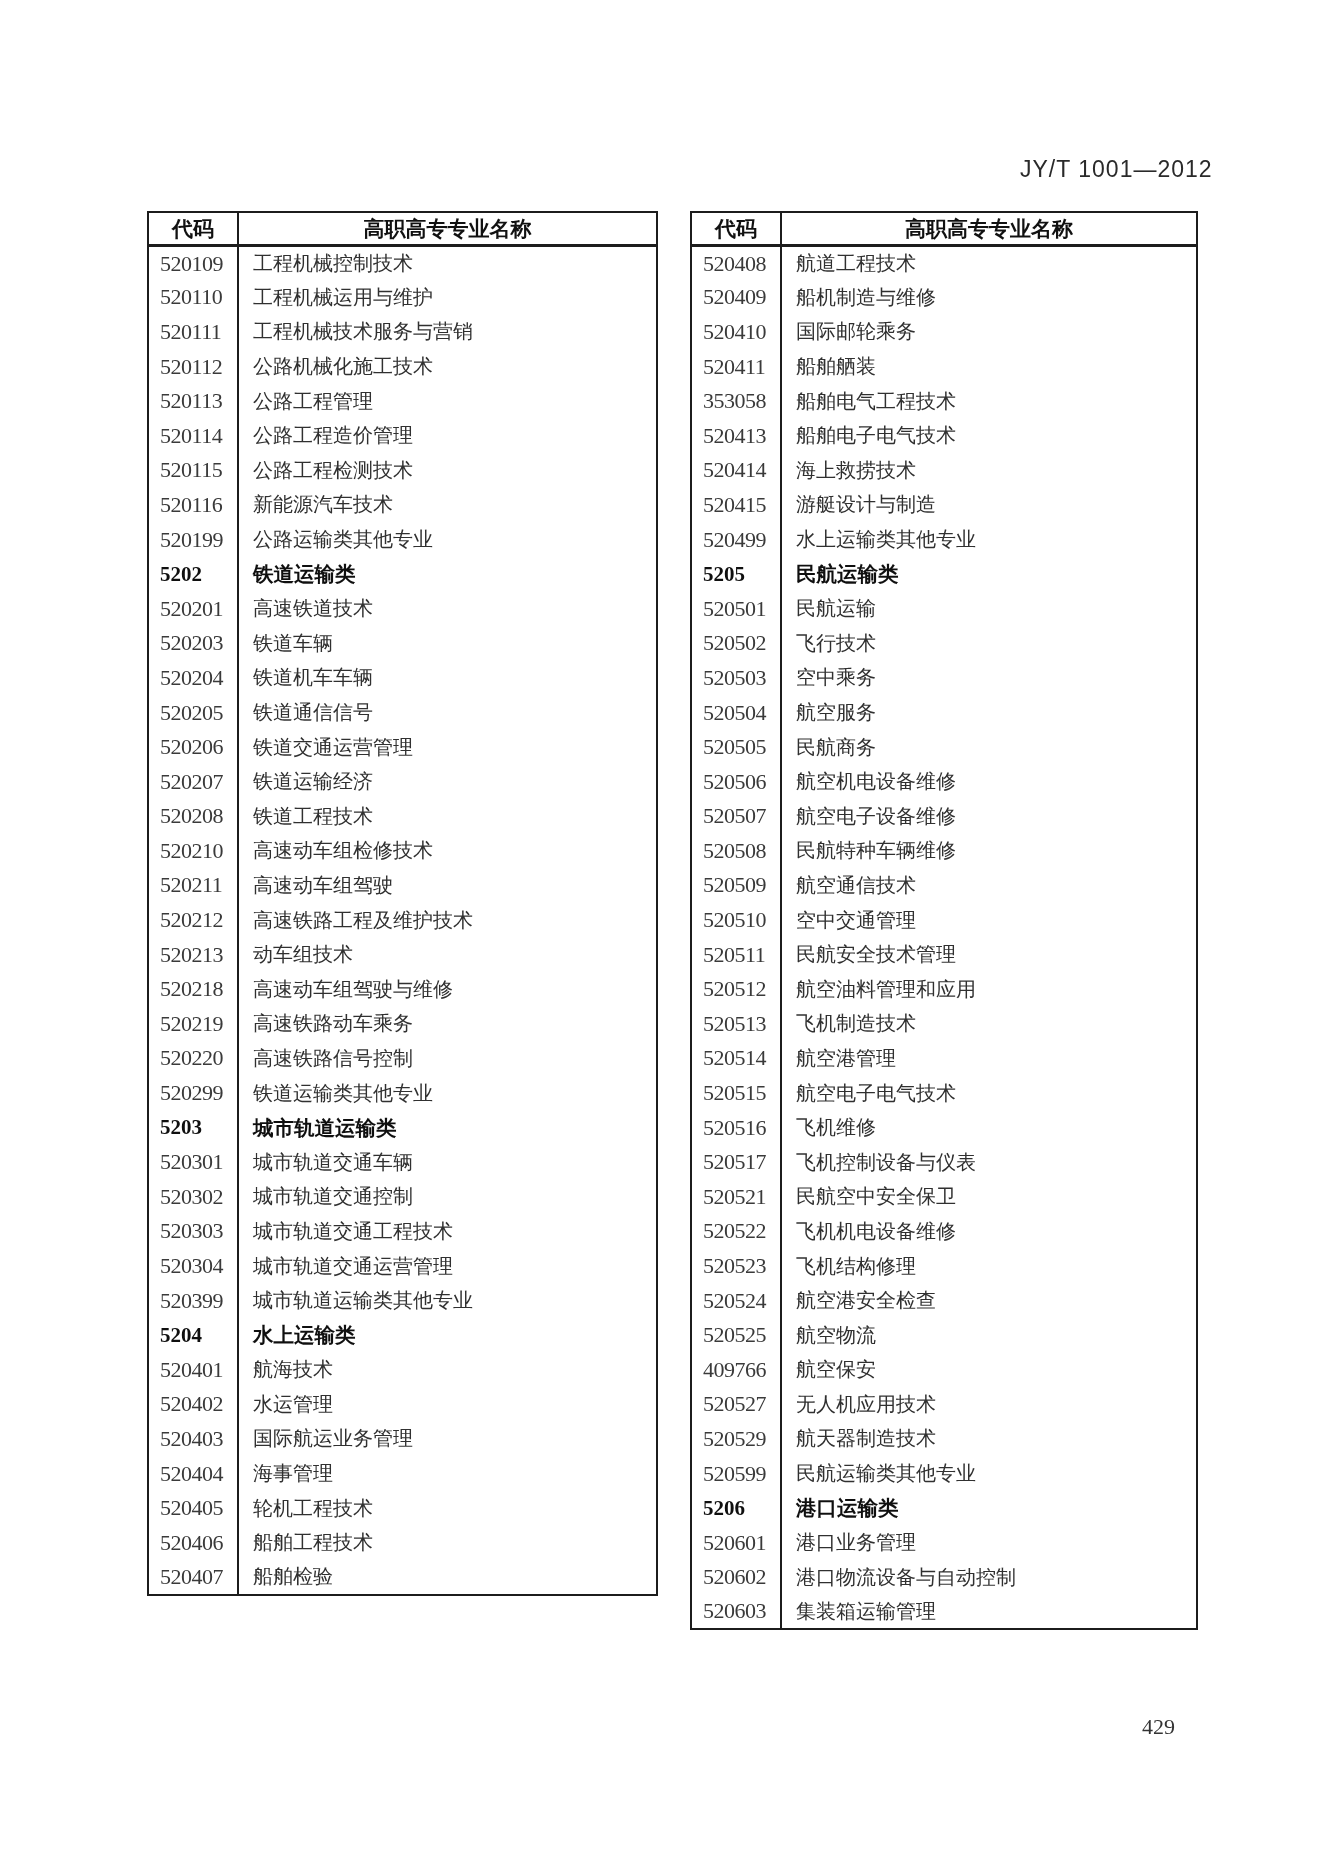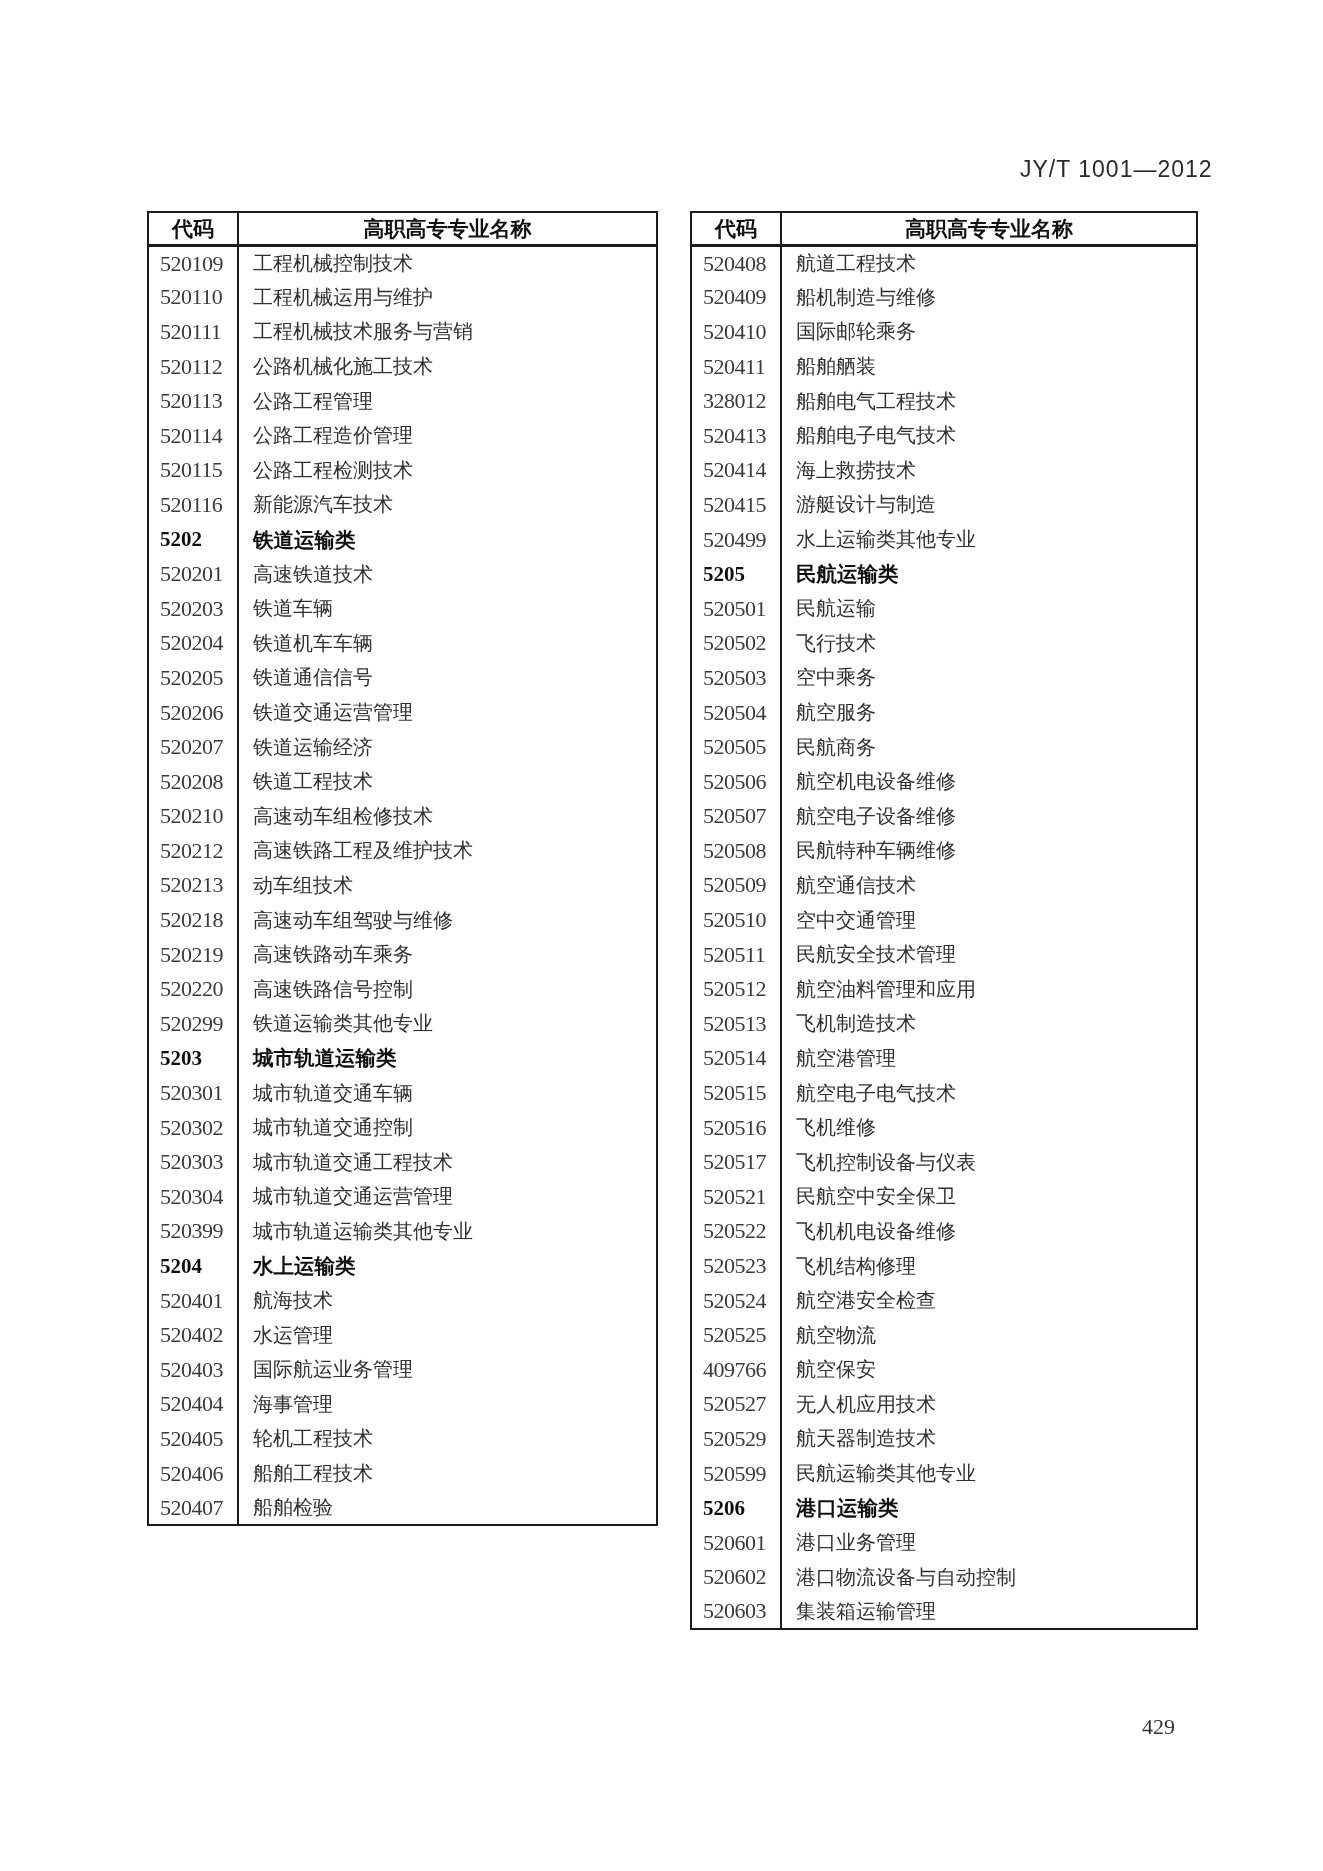--- a/index.html
+++ b/index.html
@@ -137,20 +137,24 @@
     <td class="name">公路工程造价管理</td>
   </tr>
       <tr>
     <td class="code">520115</td>
     <td class="name">公路工程检测技术</td>
   </tr>
       <tr>
     <td class="code">520116</td>
     <td class="name">新能源汽车技术</td>
   </tr>
+      <tr>
+    <td class="code">520199</td>
+    <td class="name">公路运输类其他专业</td>
+  </tr>
       <tr class="category">
     <td class="code">5202</td>
     <td class="name">铁道运输类</td>
   </tr>
       <tr>
     <td class="code">520201</td>
     <td class="name">高速铁道技术</td>
   </tr>
       <tr>
     <td class="code">520203</td>
@@ -172,20 +176,24 @@
     <td class="code">520207</td>
     <td class="name">铁道运输经济</td>
   </tr>
       <tr>
     <td class="code">520208</td>
     <td class="name">铁道工程技术</td>
   </tr>
       <tr>
     <td class="code">520210</td>
     <td class="name">高速动车组检修技术</td>
+  </tr>
+      <tr>
+    <td class="code">520211</td>
+    <td class="name">高速动车组驾驶</td>
   </tr>
       <tr>
     <td class="code">520212</td>
     <td class="name">高速铁路工程及维护技术</td>
   </tr>
       <tr>
     <td class="code">520213</td>
     <td class="name">动车组技术</td>
   </tr>
       <tr>
@@ -285,21 +293,21 @@
   </tr>
       <tr>
     <td class="code">520410</td>
     <td class="name">国际邮轮乘务</td>
   </tr>
       <tr>
     <td class="code">520411</td>
     <td class="name">船舶舾装</td>
   </tr>
       <tr>
-    <td class="code">328012</td>
+    <td class="code">353058</td>
     <td class="name">船舶电气工程技术</td>
   </tr>
       <tr>
     <td class="code">520413</td>
     <td class="name">船舶电子电气技术</td>
   </tr>
       <tr>
     <td class="code">520414</td>
     <td class="name">海上救捞技术</td>
   </tr>

